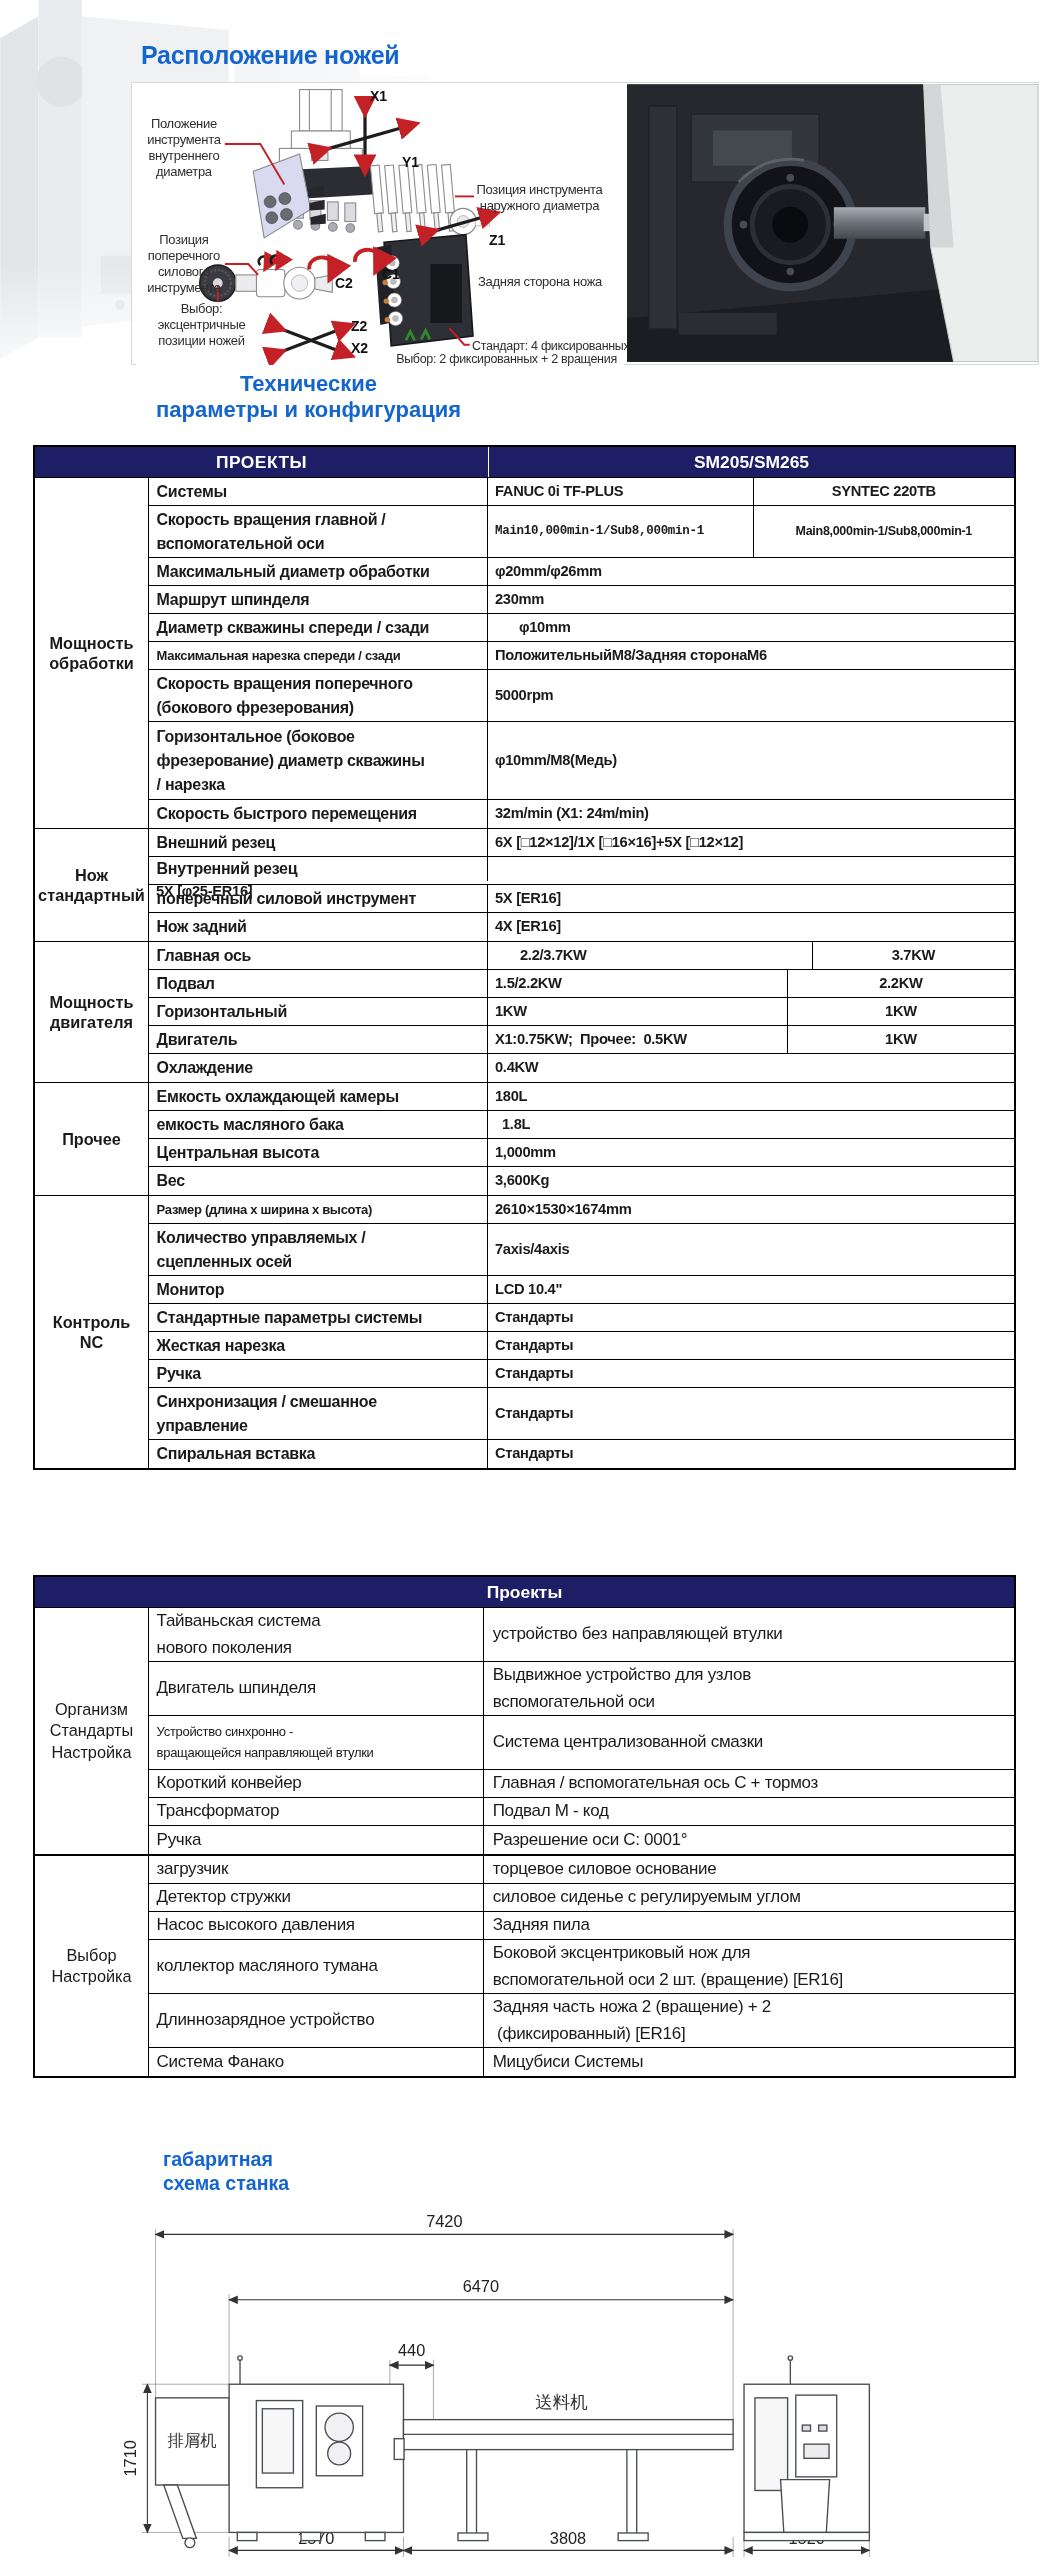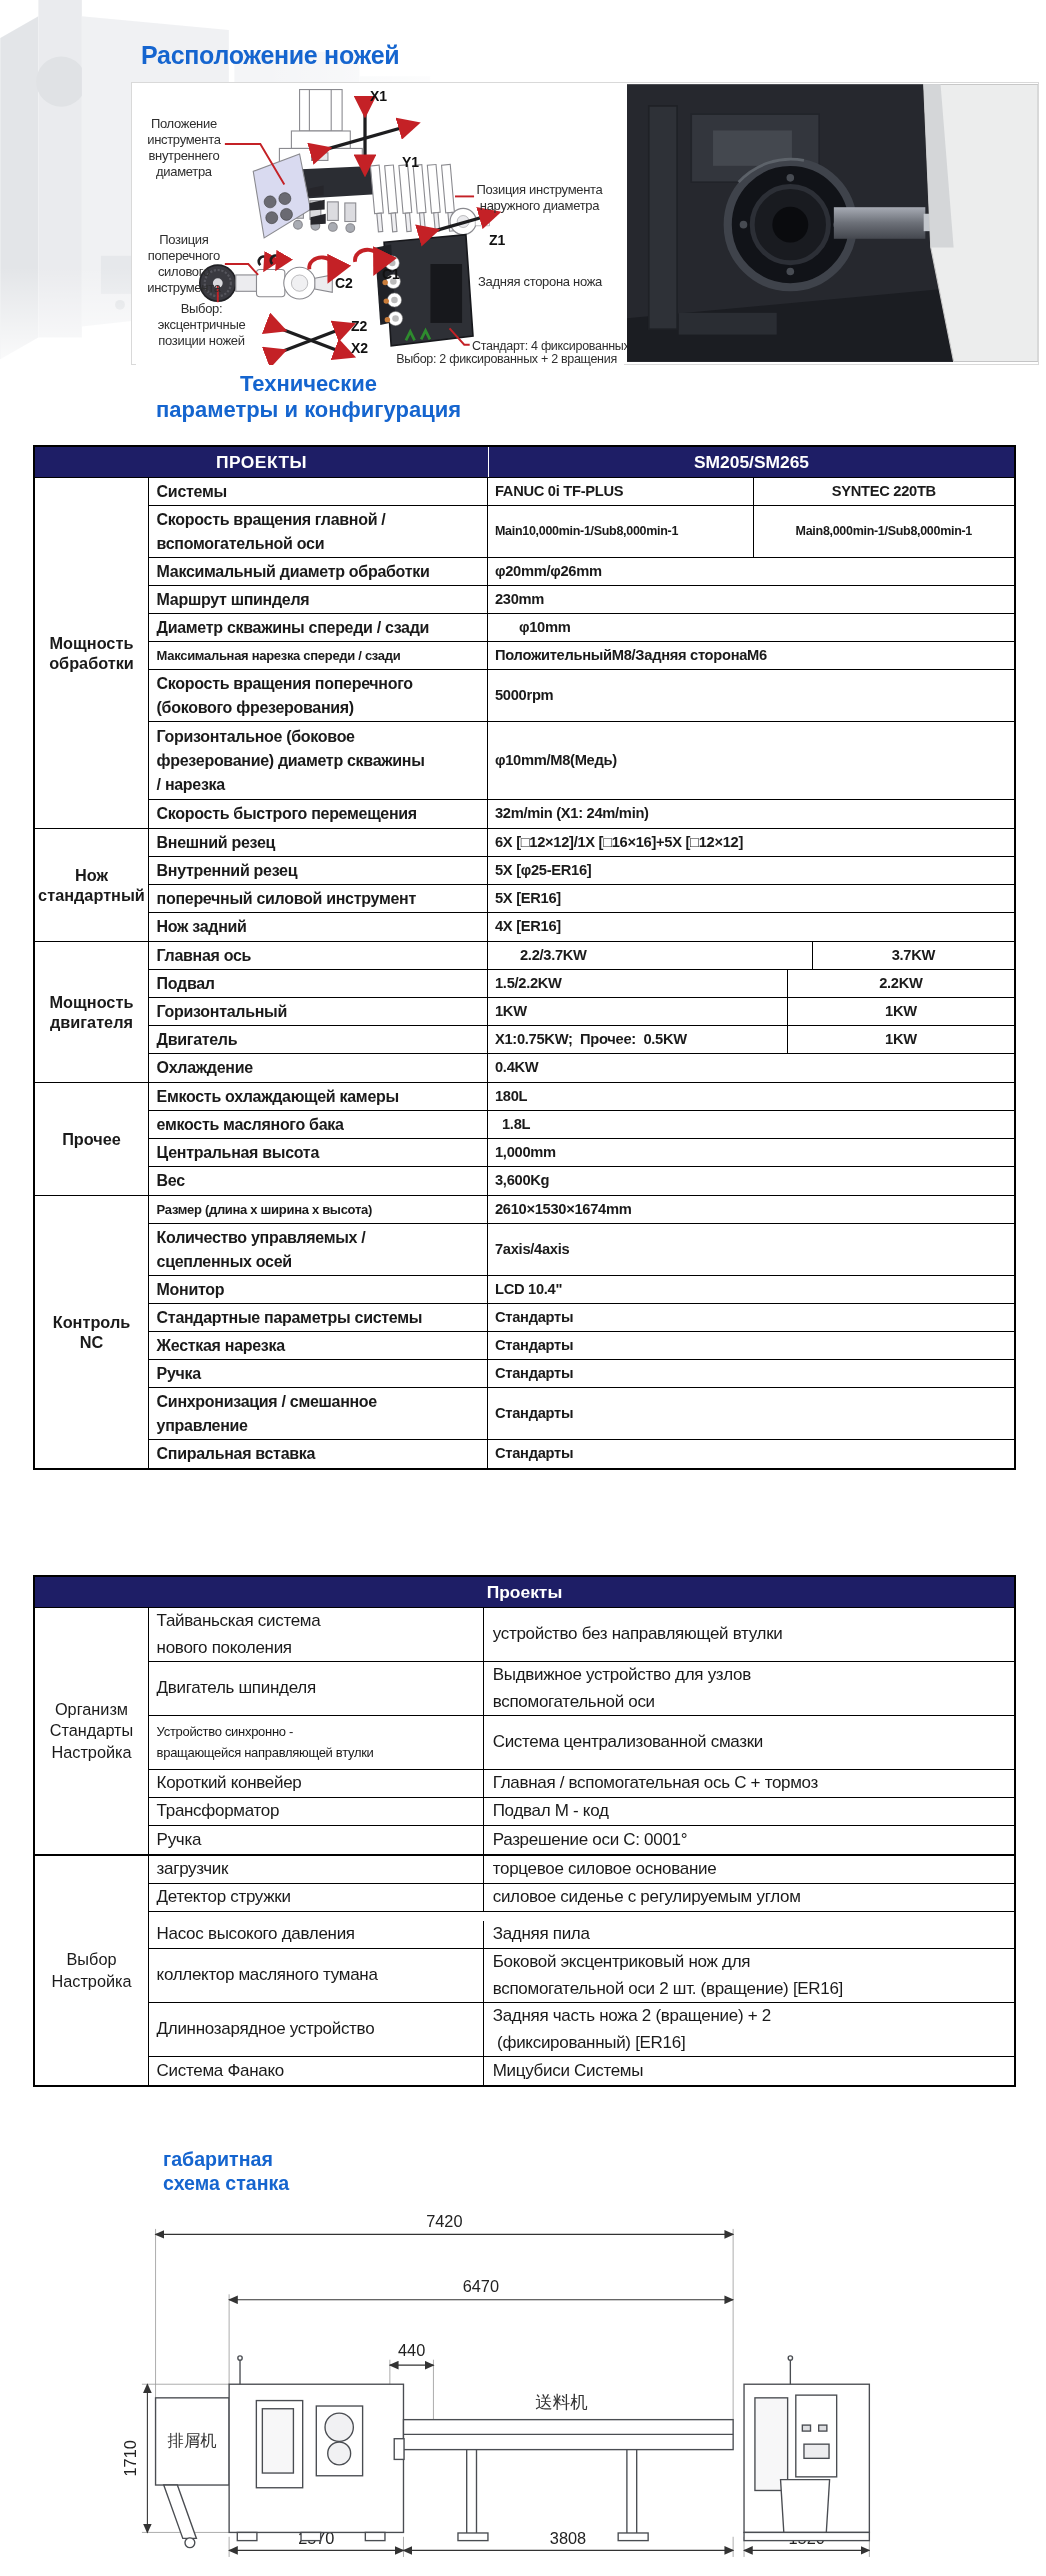--- a/index.html
+++ b/index.html
@@ -268,21 +268,21 @@
           <div class="t1-param">Системы</div>
           <div class="t1-vals">
             <div class="t1-val first" style="width: 50.5%;">FANUC 0i TF-PLUS</div>
             <div class="t1-val center" style="flex: 1 1 0%;">SYNTEC 220TB</div>
           </div>
         </div>
         <div class="t1-row" style="height: 52px;">
           <div class="t1-param">Скорость вращения главной /
 вспомогательной оси</div>
           <div class="t1-vals small">
-            <div class="t1-val first" style="width: 50.5%;">Main10,000min-1/Sub8,000min-1</div>
+            <div class="t1-val first" style="width: 50.5%; font-family: Liberation Mono, monospace;">Main10,000min-1/Sub8,000min-1</div>
             <div class="t1-val center" style="flex: 1 1 0%;">Main8,000min-1/Sub8,000min-1</div>
           </div>
         </div>
         <div class="t1-row" style="height: 28px;">
           <div class="t1-param">Максимальный диаметр обработки</div>
           <div class="t1-vals">
             <div class="t1-val" style="flex: 1 1 0%;">φ20mm/φ26mm</div>
           </div>
         </div>
         <div class="t1-row" style="height: 28px;">
@@ -329,21 +329,21 @@
     <div class="t1-sec">
       <div class="t1-cat">Нож
 стандартный</div>
       <div class="t1-rows">
         <div class="t1-row" style="height: 28px;">
           <div class="t1-param">Внешний резец</div>
           <div class="t1-vals">
             <div class="t1-val" style="flex: 1 1 0%;">6X [□12×12]/1X [□16×16]+5X [□12×12]</div>
           </div>
         </div>
-        <div class="t1-row" style="height: 28px;">
+        <div class="t1-row" style="height: 28px; flex-direction: column;">
           <div class="t1-param">Внутренний резец</div>
           <div class="t1-vals">
             <div class="t1-val" style="flex: 1 1 0%;">5X [φ25-ER16]</div>
           </div>
         </div>
         <div class="t1-row" style="height: 28px;">
           <div class="t1-param">поперечный силовой инструмент</div>
           <div class="t1-vals">
             <div class="t1-val" style="flex: 1 1 0%;">5X [ER16]</div>
           </div>
@@ -524,21 +524,21 @@
 Настройка</div>
       <div class="t2-rows">
         <div class="t2-row" style="height: 28px;">
           <div class="t2-param">загрузчик</div>
           <div class="t2-val">торцевое силовое основание</div>
         </div>
         <div class="t2-row" style="height: 28px;">
           <div class="t2-param">Детектор стружки</div>
           <div class="t2-val">силовое сиденье с регулируемым углом</div>
         </div>
-        <div class="t2-row" style="height: 28px; margin-top: 9px;">
+        <div class="t2-row" style="height: 28px;">
           <div class="t2-param">Насос высокого давления</div>
           <div class="t2-val">Задняя пила</div>
         </div>
         <div class="t2-row" style="height: 54px;">
           <div class="t2-param">коллектор масляного тумана</div>
           <div class="t2-val">Боковой эксцентриковый нож для
 вспомогательной оси 2 шт. (вращение) [ER16]</div>
         </div>
         <div class="t2-row" style="height: 54px;">
           <div class="t2-param">Длиннозарядное устройство</div>

